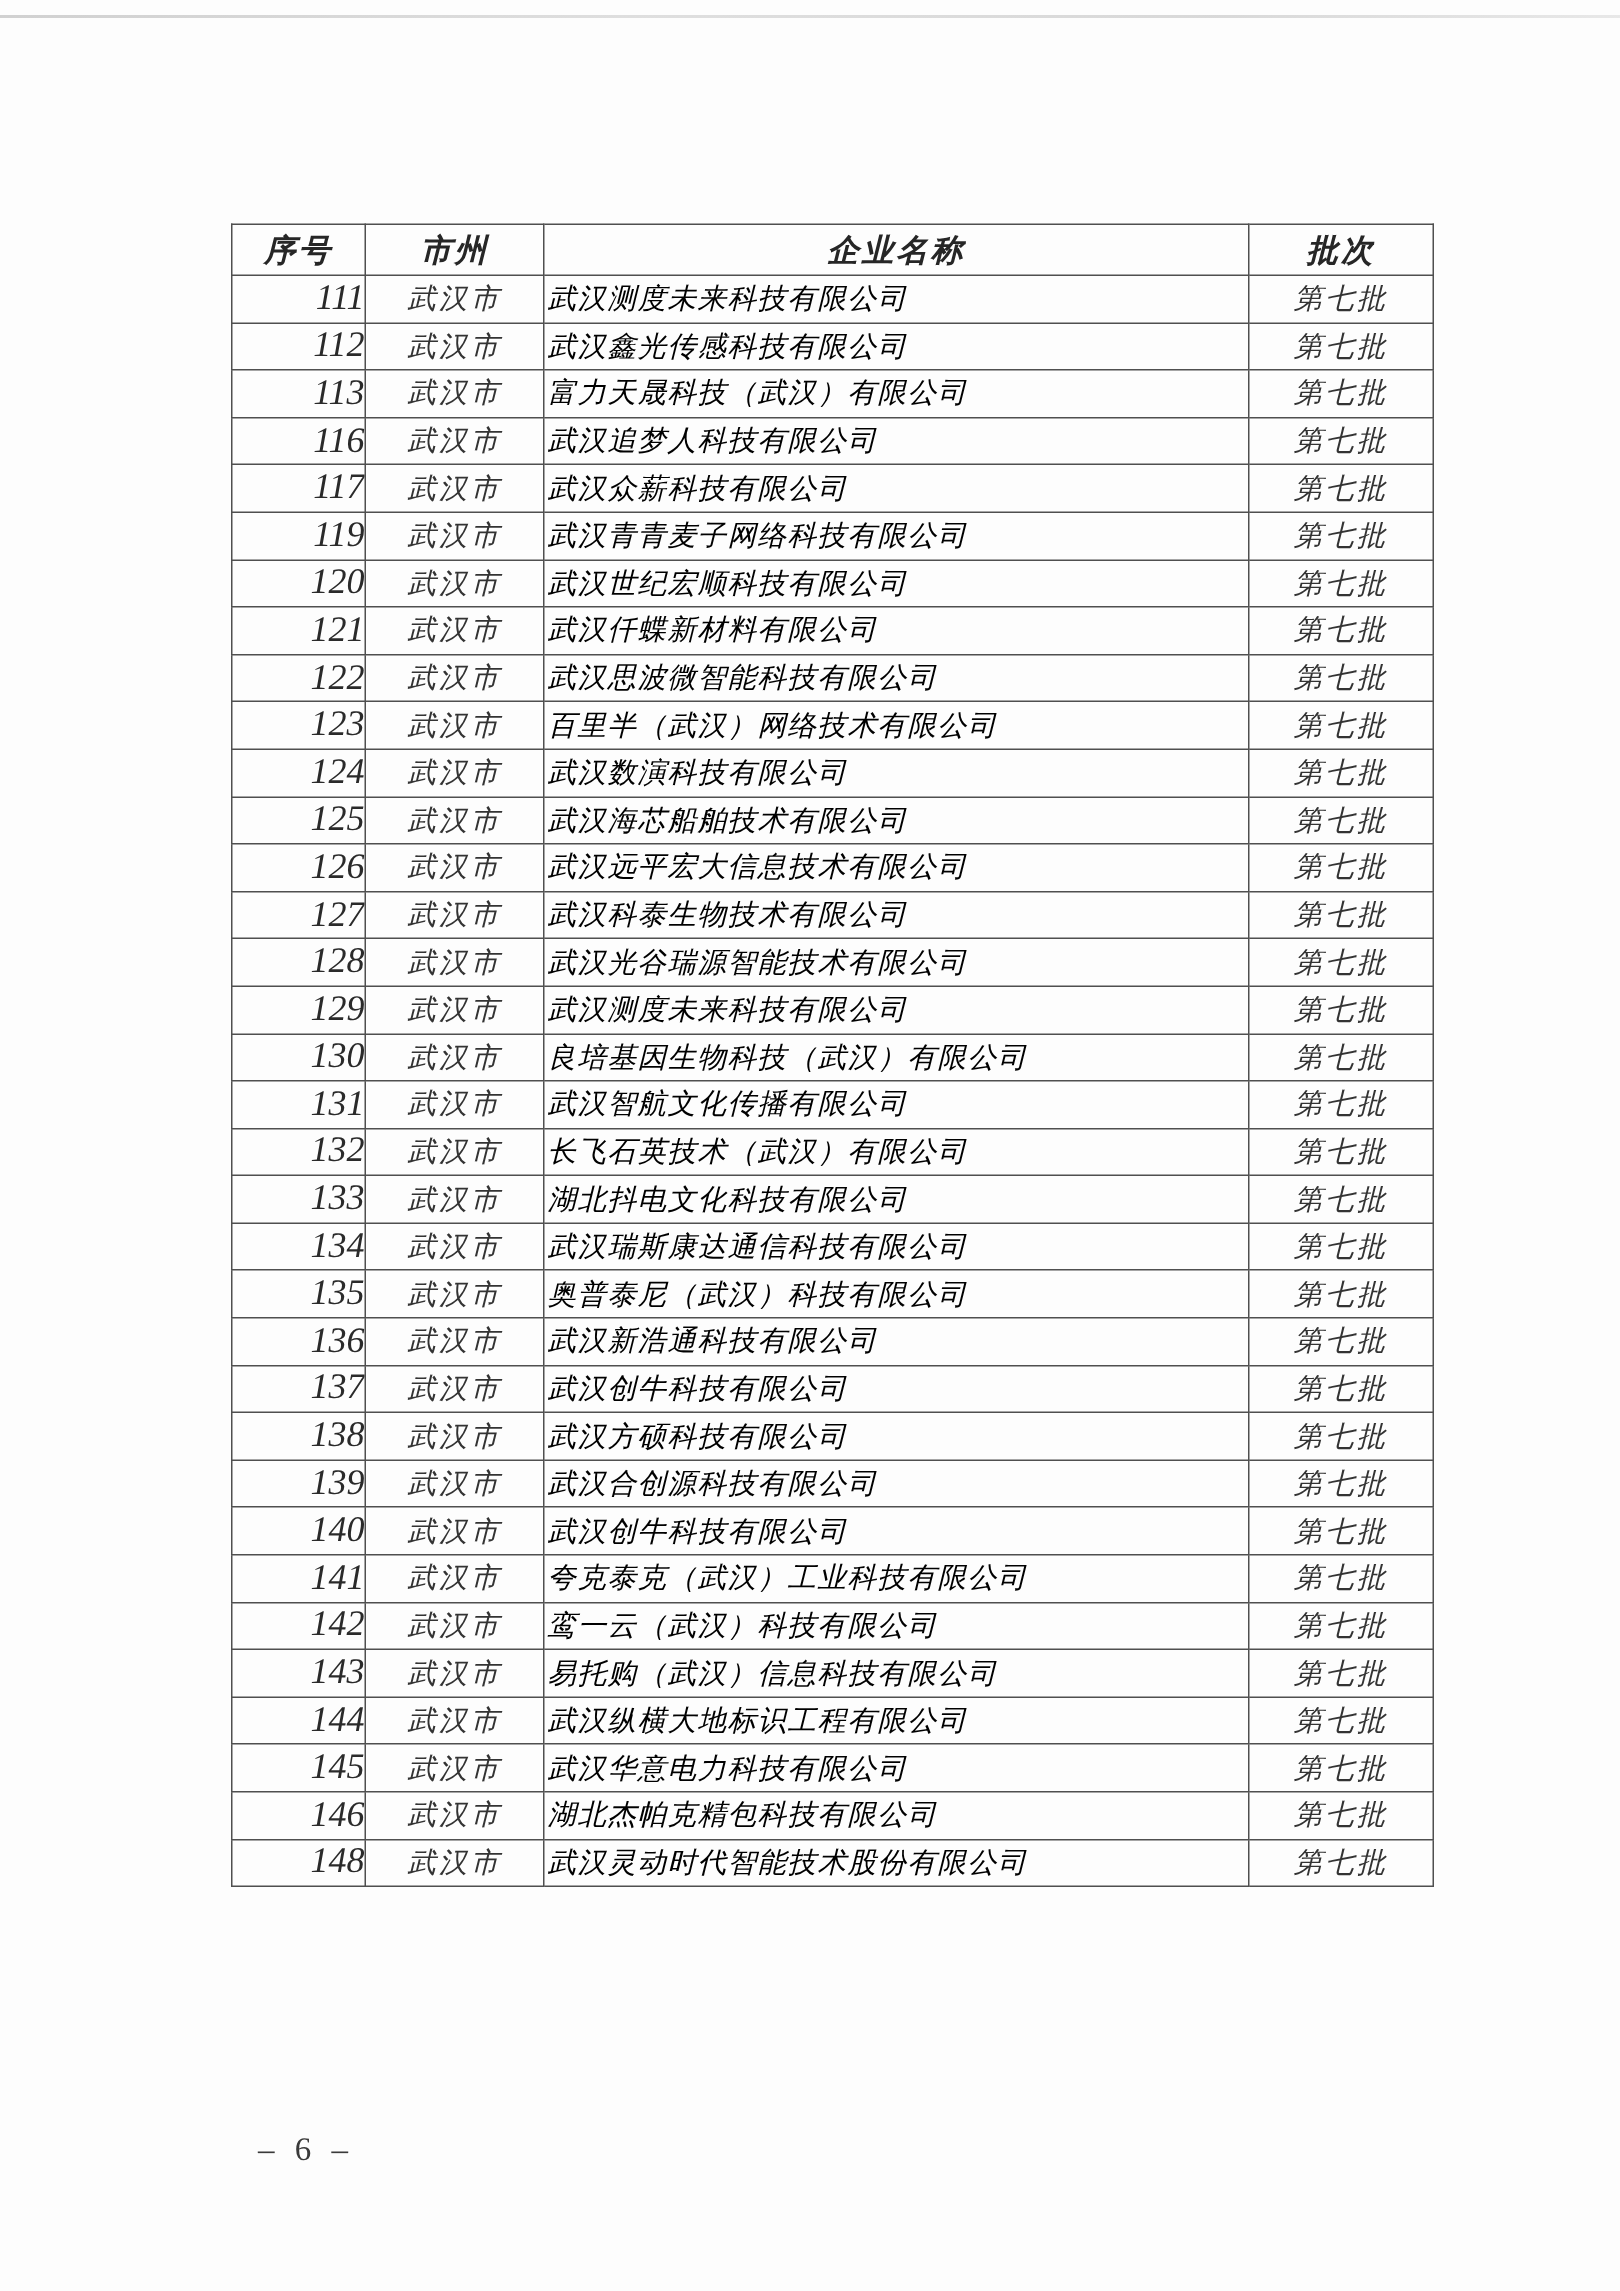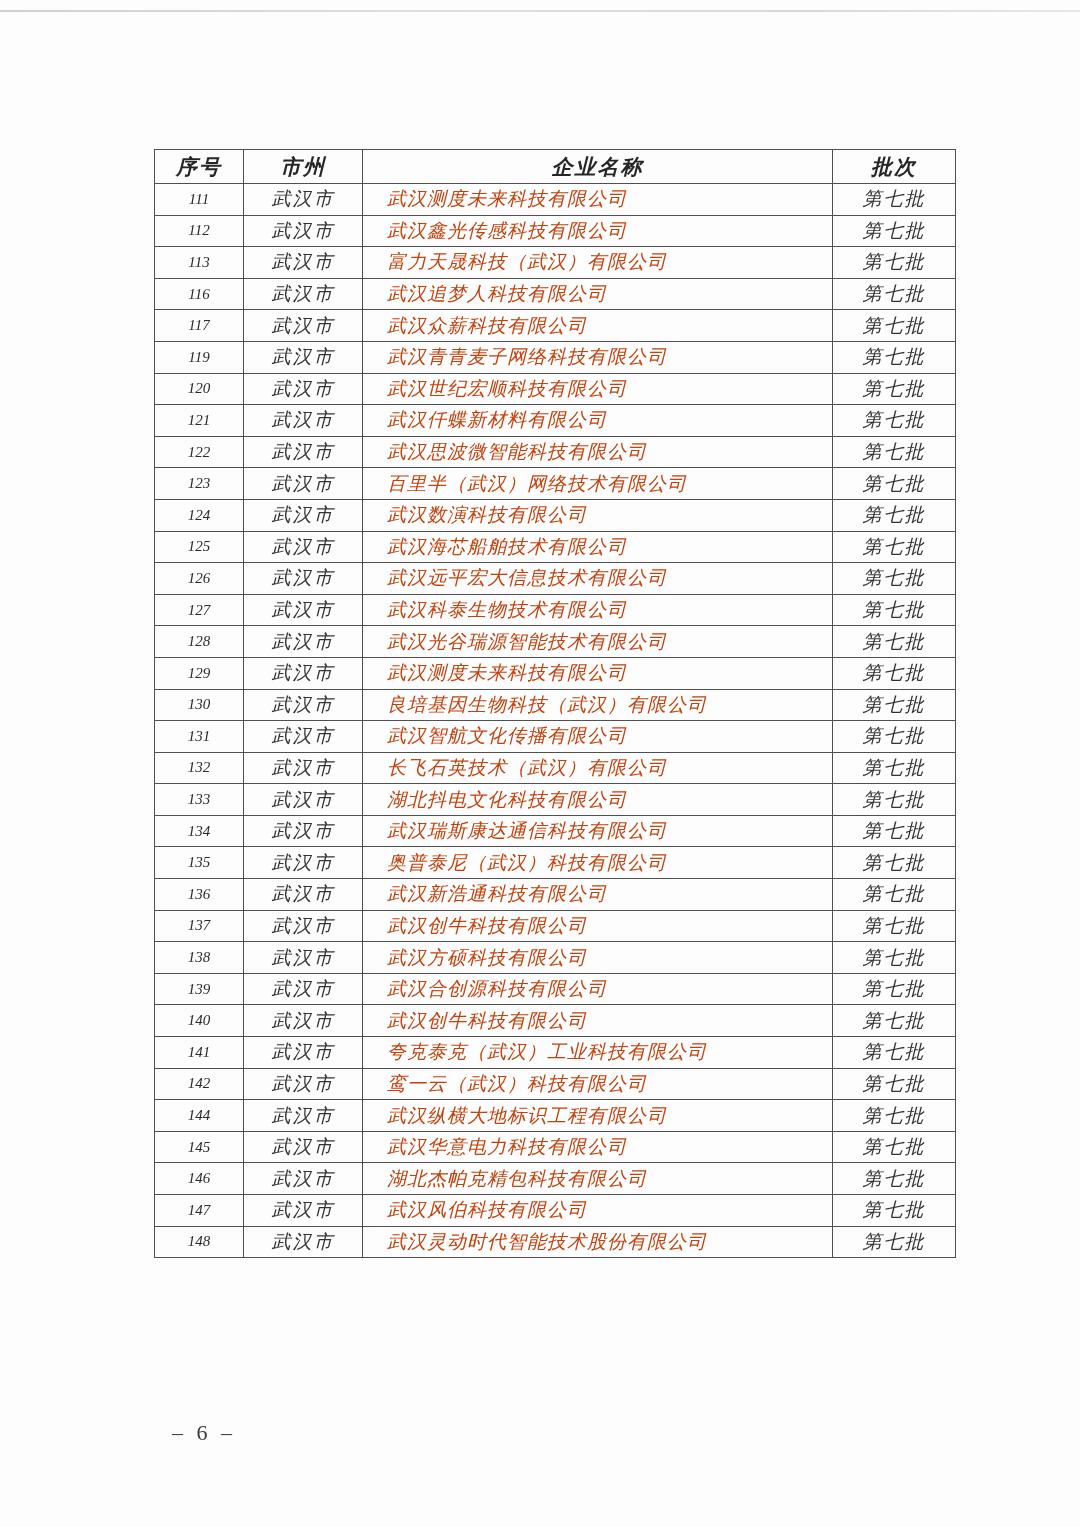--- a/index.html
+++ b/index.html
@@ -46,36 +46,36 @@
   .doc-table thead tr { height: 34px; }
   .doc-table tbody tr { height: 31.6px; }
   .doc-table th {
     font-size: 21px;
     font-weight: bold;
     text-align: center;
     letter-spacing: 2px;
     color: #262626;
   }
   td.cell-no {
-    text-align: center;
-    font-size: 15px;
+    text-align: right;
+    font-size: 24px;
     color: #2a2a2a;
   }
   td.cell-city, td.cell-batch {
     text-align: center;
     font-size: 19px;
     letter-spacing: 2px;
     color: #333333;
   }
   td.cell-company {
     text-align: left;
-    padding-left: 24px;
+    padding-left: 2px;
     font-size: 19px;
     letter-spacing: 1px;
-    color: #c2410c;
+    color: #000000;
   }
   .page-number {
     position: absolute;
     left: 172px;
     top: 1420px;
     font-size: 22px;
     letter-spacing: 4px;
     color: #3a3a3a;
   }
 </style>
@@ -270,41 +270,41 @@
       <td class="cell-company">夸克泰克（武汉）工业科技有限公司</td>
       <td class="cell-batch">第七批</td>
     </tr>
         <tr>
       <td class="cell-no">142</td>
       <td class="cell-city">武汉市</td>
       <td class="cell-company">鸾一云（武汉）科技有限公司</td>
       <td class="cell-batch">第七批</td>
     </tr>
         <tr>
+      <td class="cell-no">143</td>
+      <td class="cell-city">武汉市</td>
+      <td class="cell-company">易托购（武汉）信息科技有限公司</td>
+      <td class="cell-batch">第七批</td>
+    </tr>
+        <tr>
       <td class="cell-no">144</td>
       <td class="cell-city">武汉市</td>
       <td class="cell-company">武汉纵横大地标识工程有限公司</td>
       <td class="cell-batch">第七批</td>
     </tr>
         <tr>
       <td class="cell-no">145</td>
       <td class="cell-city">武汉市</td>
       <td class="cell-company">武汉华意电力科技有限公司</td>
       <td class="cell-batch">第七批</td>
     </tr>
         <tr>
       <td class="cell-no">146</td>
       <td class="cell-city">武汉市</td>
       <td class="cell-company">湖北杰帕克精包科技有限公司</td>
-      <td class="cell-batch">第七批</td>
-    </tr>
-        <tr>
-      <td class="cell-no">147</td>
-      <td class="cell-city">武汉市</td>
-      <td class="cell-company">武汉风伯科技有限公司</td>
       <td class="cell-batch">第七批</td>
     </tr>
         <tr>
       <td class="cell-no">148</td>
       <td class="cell-city">武汉市</td>
       <td class="cell-company">武汉灵动时代智能技术股份有限公司</td>
       <td class="cell-batch">第七批</td>
     </tr>
       </tbody>
   </table>

